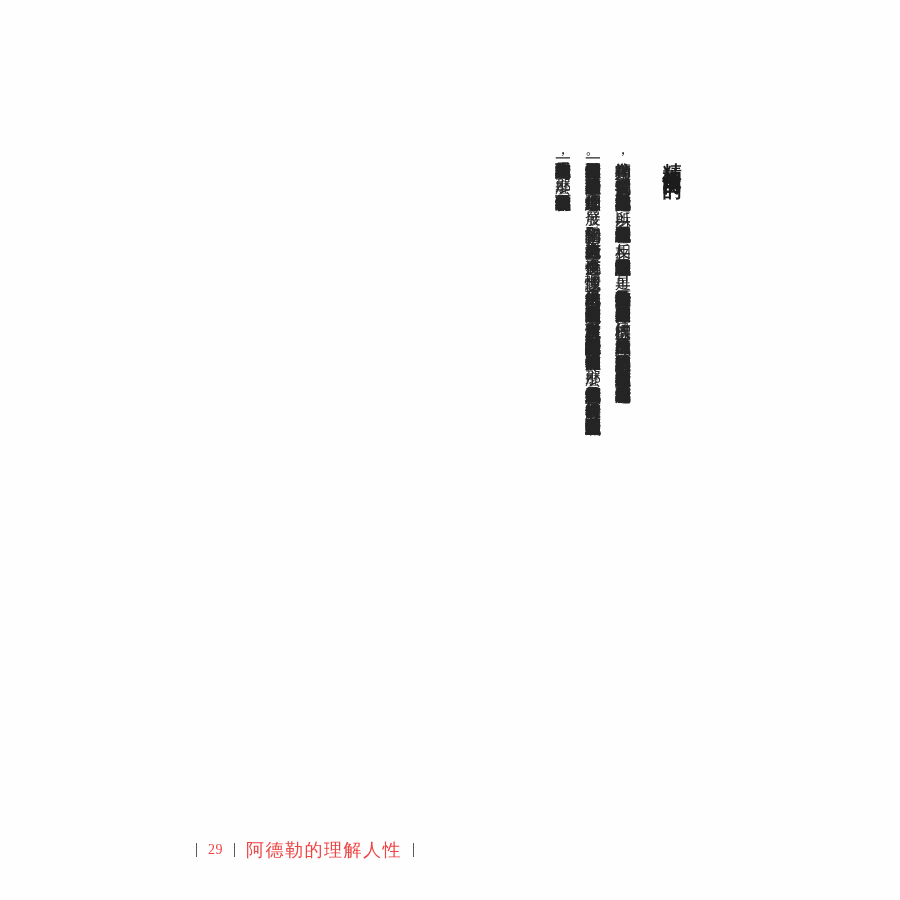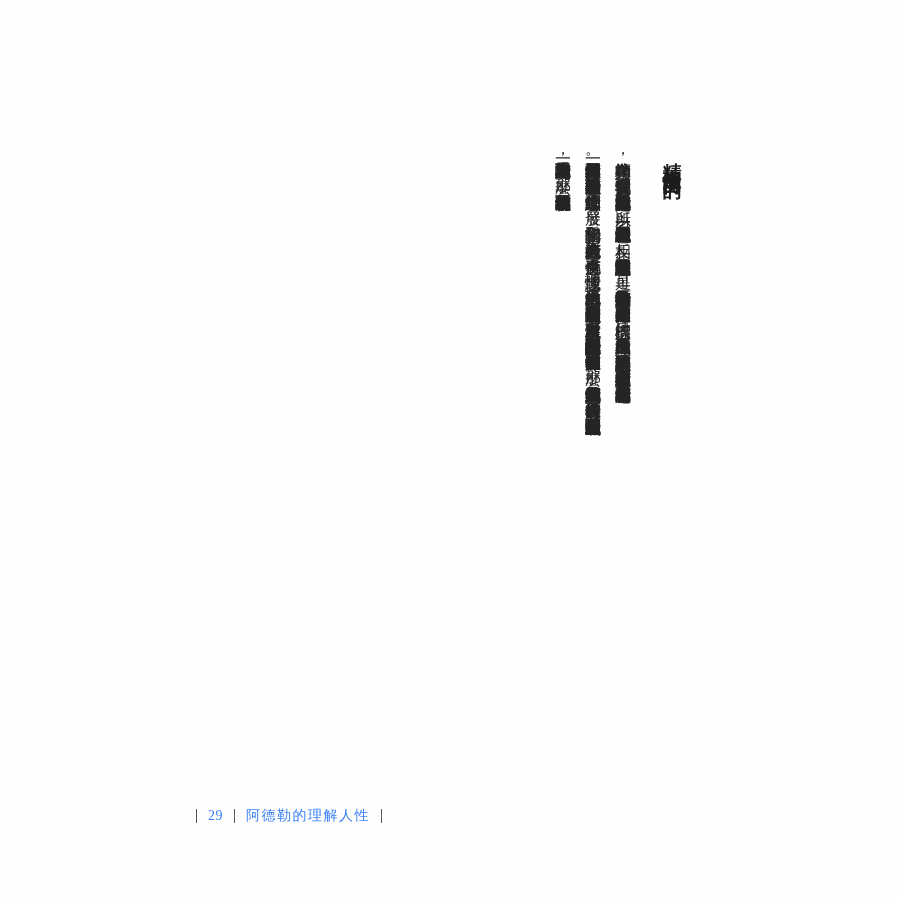--- a/index.html
+++ b/index.html
@@ -39,42 +39,42 @@
     margin: 0;
     font-size: 16px;
     line-height: 30px;        
     letter-spacing: 0;
     text-indent: 2em;         
     text-align: start;
   }
   
   .footer {
     position: absolute;
-    top: 807px;
+    top: 838px;
     left: 196px;
     display: flex;
     align-items: center;
     font-size: 14px;
     letter-spacing: 1.5px;
-    color: #3b82f6;
+    color: #ef4444;
   }
   .footer .divider {
     display: inline-block;
     width: 1px;
     height: 14px;
     background: #5a5a5a;
     margin: 0 11px;
   }
   .footer .divider:first-child { margin-left: 0; }
   .page-number {
     font-size: 14px;
     letter-spacing: 0.5px;
   }
   .book-title {
-    font-size: 14px;
+    font-size: 18px;
   }
 </style>
 </head>
 <body>
 
 <div class="article">
   <h1 class="chapter-title">精神生活的目的</h1>
   <p>在精神範疇之內，我們首先可以發現一個事實，那就是這些活動其實追根究柢都是為了實現一個目標。所以，我們不要將一個人的精神世界想像成一塊靜止的區域。相反，我們應該將它想像成一個隨時處於運動狀態的物體。可是，這些活動的原動力都來自於一些具有特殊性的元素，為了達到某一個明確的目標而進行努力。這樣的目標，及為了達成目標而進行的努力，都是可以歸於「適應」這個詞語中的。我們可以想像出有一種精神生活是為了達到某一目標，而所有在精神領域所進行的活動都是為了這個目標服務的。</p>
   <p>一個個體的精神生活會受到其個人目標的影響。如果沒有一個明確的目標可以將這些活動串聯起來，使它們進行正常的延續、發展、變化和指引的話，人類就不會擁有思考能力，也不會擁有感受、理想或憧憬。出現這樣的結果也是正常的，因為具有生命的個體需要不斷適應周圍的環境，並且對環境做出壓力反應。前文中我們所證明的那些基本的理論為人類生命中的這些軀體與精神上存在的現象奠定了堅實的基礎。如果一個個體沒有一個明確的目標，那麼，我們就無法想像他的精神是如何進行發展演進的。而在看待這個目標的時候，我們可以從主觀出發來判斷它到底是靜止的還是不停運動的。</p>
   <p>如果上述現象能夠作為一種理論基礎，那麼，精神領域的一切事物都可以被看作是對未來環</p>

